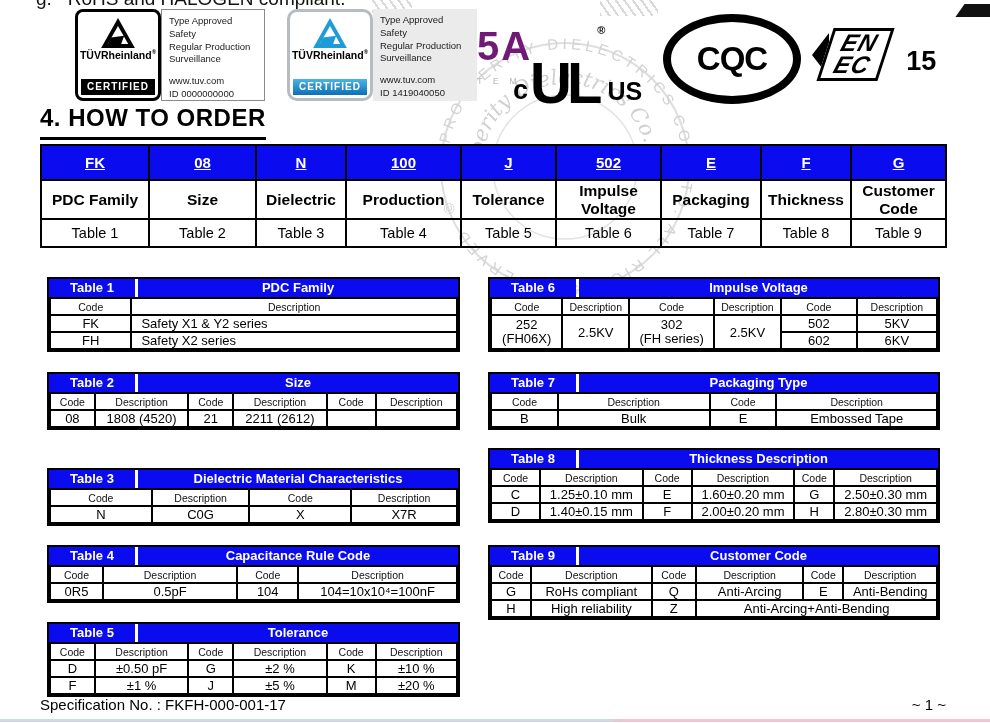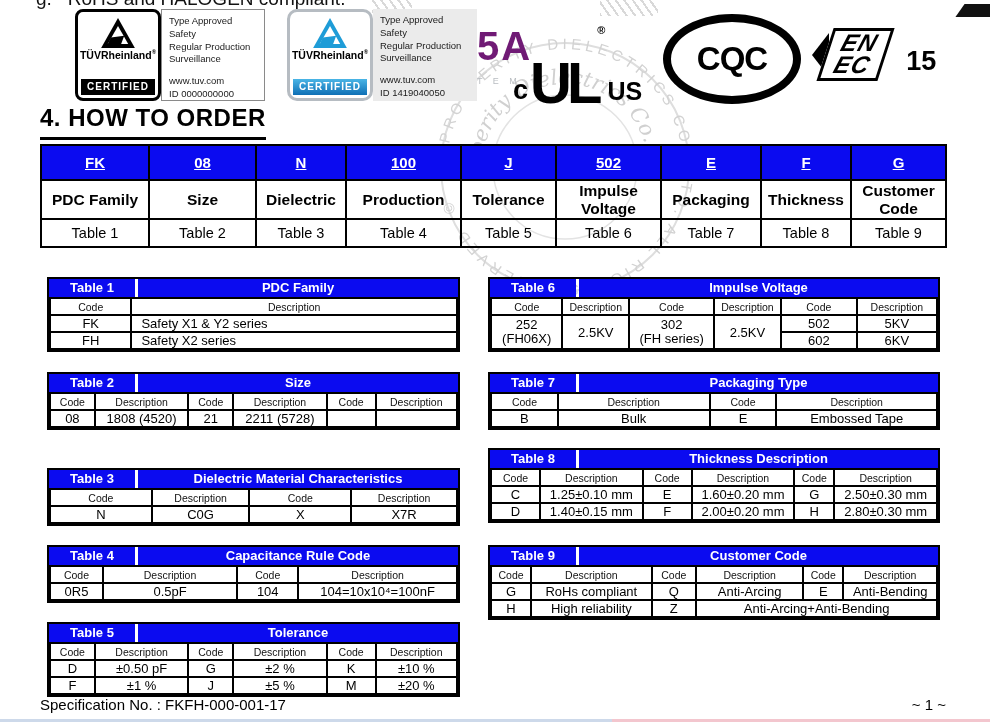--- a/index.html
+++ b/index.html
@@ -270,21 +270,21 @@
         <td>Description</td>
         <td>Code</td>
         <td>Description</td>
         <td>Code</td>
         <td>Description</td>
       </tr>
       <tr class="dr">
         <td>08</td>
         <td>1808 (4520)</td>
         <td>21</td>
-        <td>2211 (5728)</td>
+        <td>2211 (2612)</td>
         <td></td>
         <td></td>
       </tr>
     </tbody>
       </table>
   </div>
 
   <div class="abs sub z1" style="left:47px;top:468px;width:413px;">
     <div class="sub-head">
       <span class="sub-label">Table 3</span>

